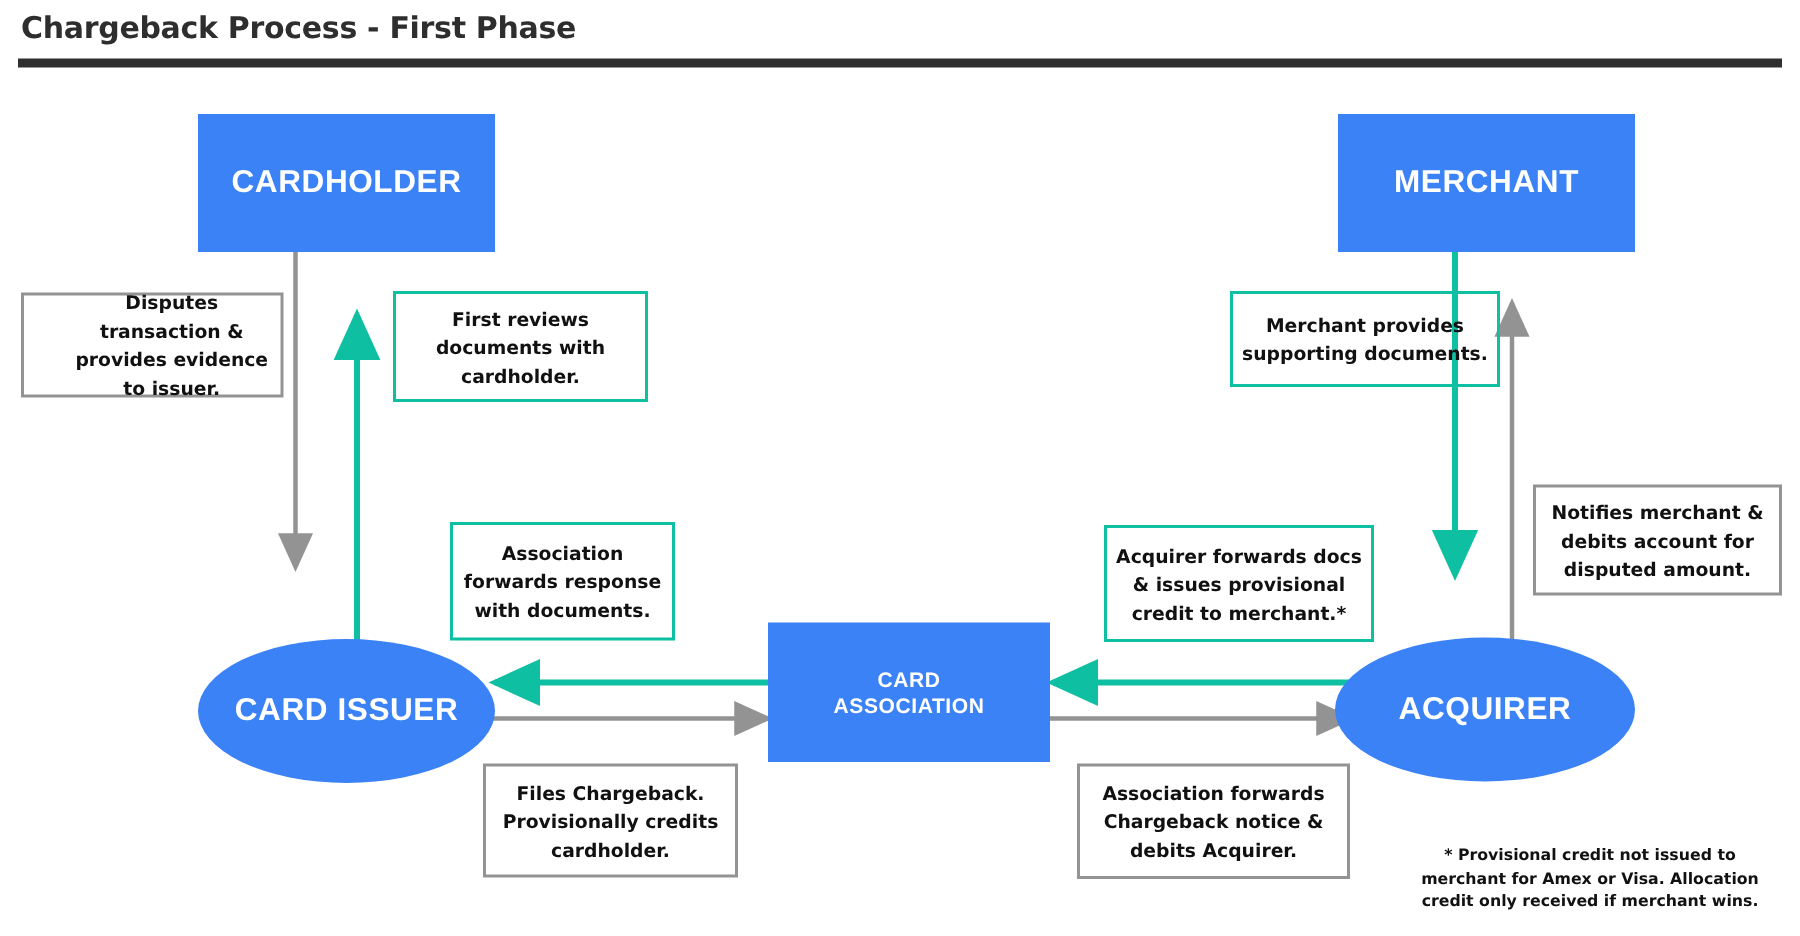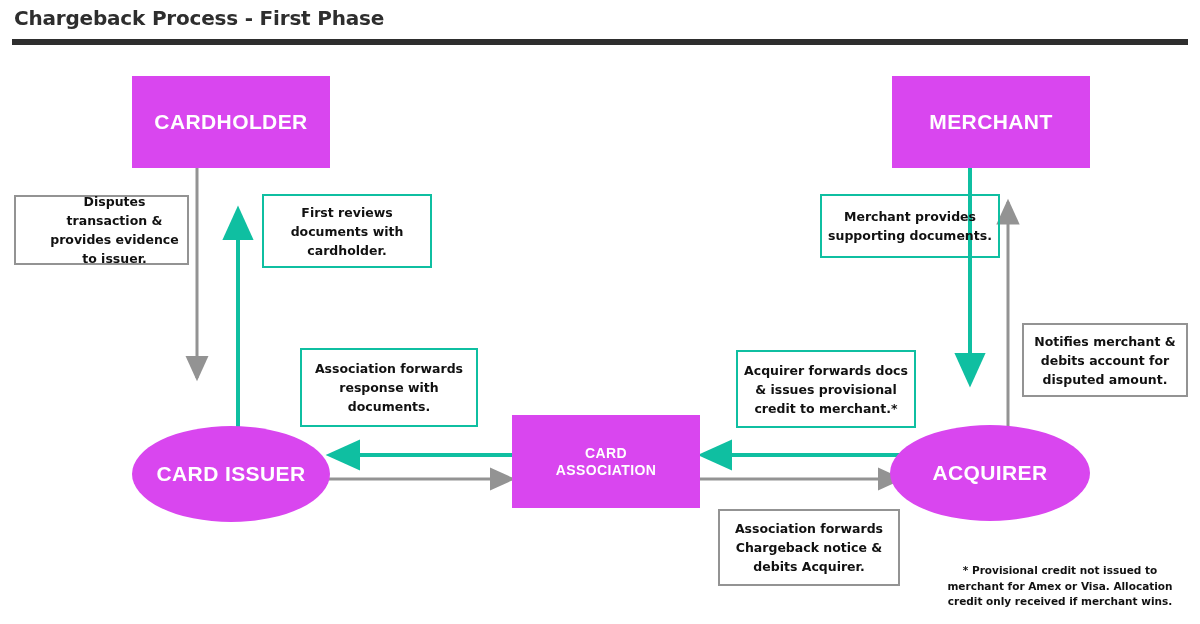--- a/index.html
+++ b/index.html
@@ -38,21 +38,21 @@
     left: 12px;
     top: 39px;
     width: 1176px;
     height: 6px;
     background: #2e2e2e;
   }
 
   
   .entity {
     position: absolute;
-    background: #d946ef;
+    background: #3b82f6;
     color: #ffffff;
     display: flex;
     align-items: center;
     justify-content: center;
     text-align: center;
     font-family: "Liberation Sans", sans-serif;
     font-weight: bold;
     font-size: 21px;
     letter-spacing: 0.4px;
     line-height: 1.18;
@@ -83,21 +83,21 @@
     align-items: center;
     justify-content: center;
     padding: 2px 6px;
   }
   .note.teal { border-color: #0fbfa1; }
 
   #note-disputes     { left: 14px;  top: 195px; width: 175px; height: 70px; padding-left: 32px; }
   #note-issues       { left: 262px; top: 194px; width: 170px; height: 74px; }
   #note-merchant-doc { left: 778px; top: 194px; width: 180px; height: 64px; margin-left: 42px; }
   #note-notifies     { left: 1022px;top: 323px; width: 166px; height: 74px; }
-  #note-assoc-fwd    { left: 300px; top: 348px; width: 178px; height: 79px; }
+  #note-assoc-fwd    { left: 300px; top: 348px; width: 150px; height: 79px; }
   #note-acq-fwd      { left: 736px; top: 350px; width: 180px; height: 78px; }
   #note-files-cb     { left: 322px; top: 509px; width: 170px; height: 76px; }
   #note-assoc-notice { left: 718px; top: 509px; width: 182px; height: 77px; }
 
   
   #footnote {
     position: absolute;
     left: 934px;
     top: 563px;
     width: 252px;
@@ -194,20 +194,23 @@
   </div>
 
   <div class="note teal" id="note-assoc-fwd">
     <span>Association forwards response with documents.</span>
   </div>
 
   <div class="note teal" id="note-acq-fwd">
     <span>Acquirer forwards docs &amp; issues provisional credit to merchant.*</span>
   </div>
 
+  <div class="note" id="note-files-cb">
+    <span>Files Chargeback. Provisionally credits cardholder.</span>
+  </div>
 
   <div class="note" id="note-assoc-notice">
     <span>Association forwards Chargeback notice &amp; debits Acquirer.</span>
   </div>
 
   <div id="footnote">* Provisional credit not issued to merchant for Amex or Visa. Allocation credit only received if merchant wins.</div>
 
 </div>
 
 </body></html>

